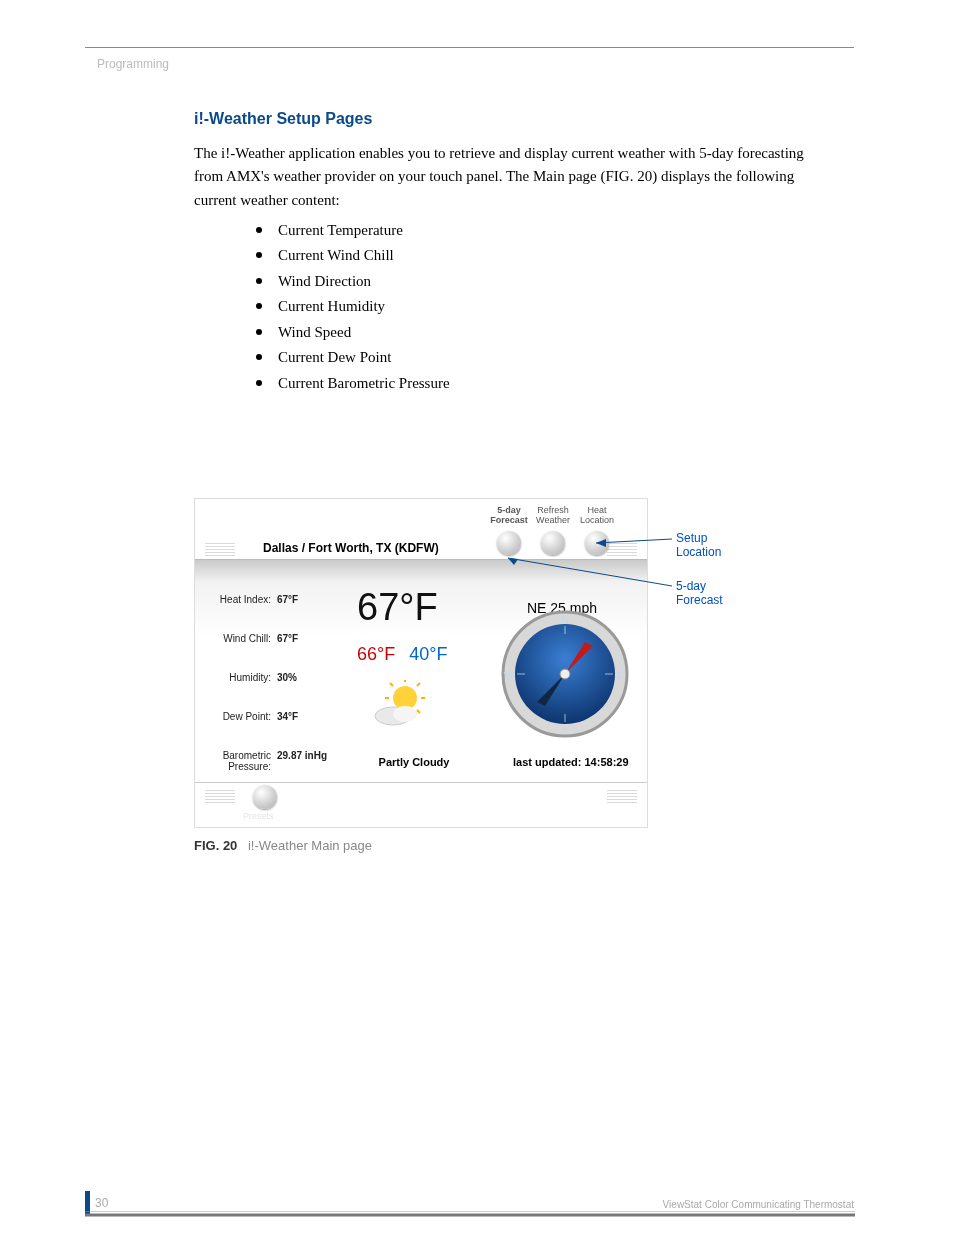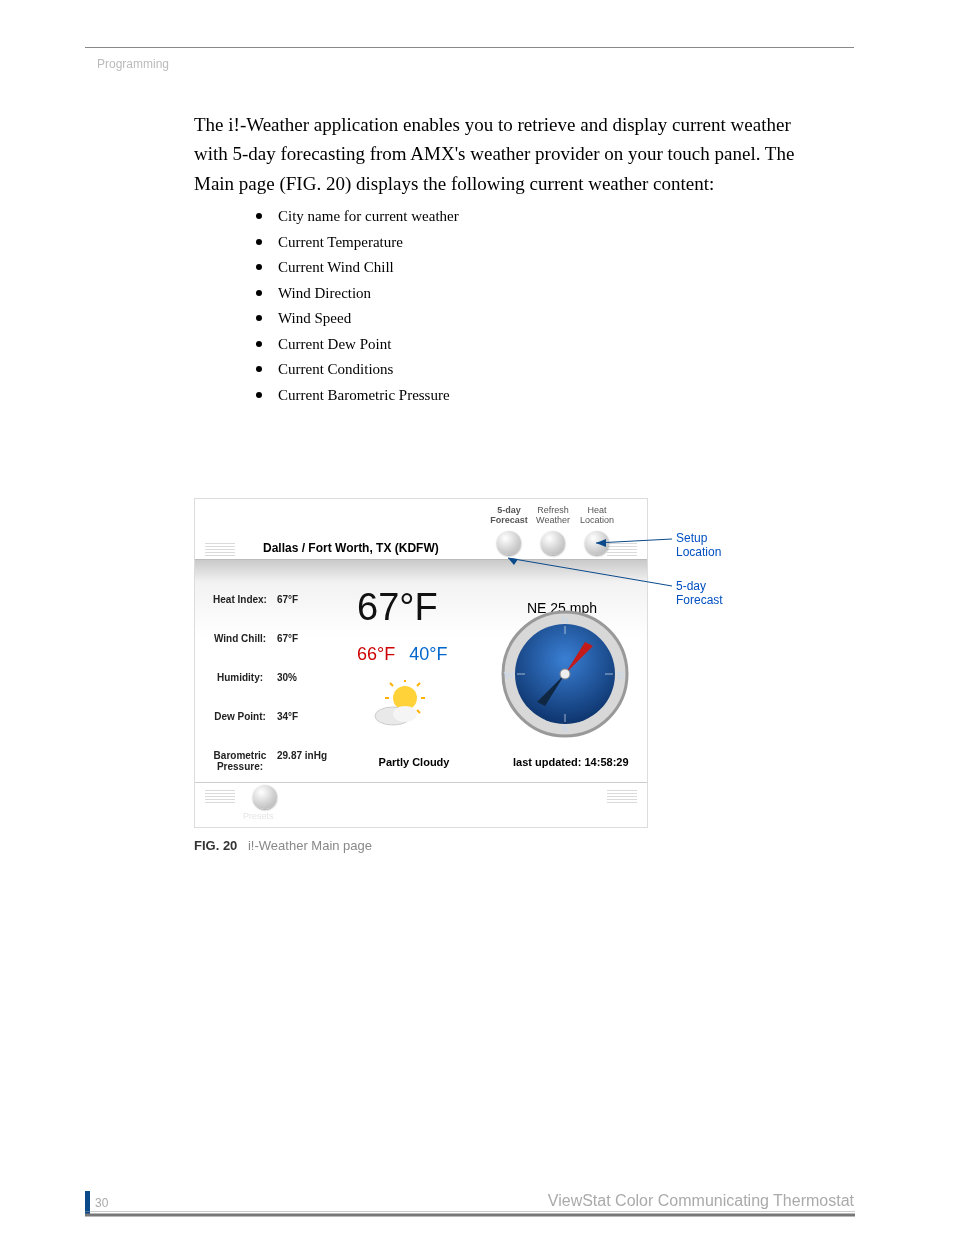--- a/index.html
+++ b/index.html
@@ -29,21 +29,21 @@
     width: 620px;
   }
   .heading {
     font-family: Arial, Helvetica, sans-serif;
     font-weight: bold;
     font-size: 16px;
     color: #0a4a8a;
     margin-bottom: 14px;
   }
   .intro {
-    font-size: 19px;
+    font-size: 15px;
     line-height: 1.55;
     margin-bottom: 3px;
   }
   ul.bullets {
     list-style: none;
     margin-left: 62px;
     margin-top: 6px;
   }
   ul.bullets li {
     font-size: 15px;
@@ -109,21 +109,21 @@
     background: linear-gradient(#c9c9c9,#f2f2f2 10%,#fff 35%,#fff);
     border-top: 1px solid #bbb;
     border-bottom: 1px solid #ccc;
   }
   .stats {
     position: absolute; left: 14px; top: 34px;
     font-family: Arial, Helvetica, sans-serif;
     font-size: 10px; color: #222;
   }
   .stats .row { display:flex; margin-bottom: 28px; }
-  .stats .lbl { width:62px; text-align:center; margin-right:6px;font-weight:bold; }
+  .stats .lbl { width:62px; text-align:right; margin-right:6px; }
   .stats .val { font-weight:bold; }
 
   .curtemp {
     position: absolute; left:162px; top:26px;
     font-family: Arial, Helvetica, sans-serif;
     font-size: 38px; font-weight: 400; color:#111;
   }
   .hilo {
     position: absolute; left: 162px; top: 84px;
     font-family: Arial, Helvetica, sans-serif;
@@ -198,39 +198,39 @@
     background:#0a4a8a;
   }
   .page-num {
     position:absolute; left:95px; bottom:25px;
     font-family: Arial, Helvetica, sans-serif;
     font-size:12px; color:#aaa;
   }
   .footer-title {
     position:absolute; right:100px; bottom:25px;
     font-family: Arial, Helvetica, sans-serif;
-    font-size:16px; color:#aaa;
+    font-size:10px; color:#aaa;
   }
 </style>
 </head>
 <body>
 
 <div class="page-rule"></div>
 <div class="section-label">Programming</div>
 
 <div class="content">
+  <div class="heading">i!-Weather Setup Pages</div>
   <p class="intro">The i!-Weather application enables you to retrieve and display current weather with 5-day forecasting from AMX's weather provider on your touch panel. The Main page (FIG. 20) displays the following current weather content:</p>
   <ul class="bullets">
-    <li>City name for current weather</li>
     <li>Current Temperature</li>
     <li>Current Wind Chill</li>
     <li>Wind Direction</li>
+    <li>Current Humidity</li>
     <li>Wind Speed</li>
     <li>Current Dew Point</li>
-    <li>Current Conditions</li>
     <li>Current Barometric Pressure</li>
   </ul>
 </div>
 
 <div class="figure-wrap">
   <div class="screenshot">
 
     <div class="title-bar">
       <div class="grip-left"></div>
       <div class="grip-right"></div>

